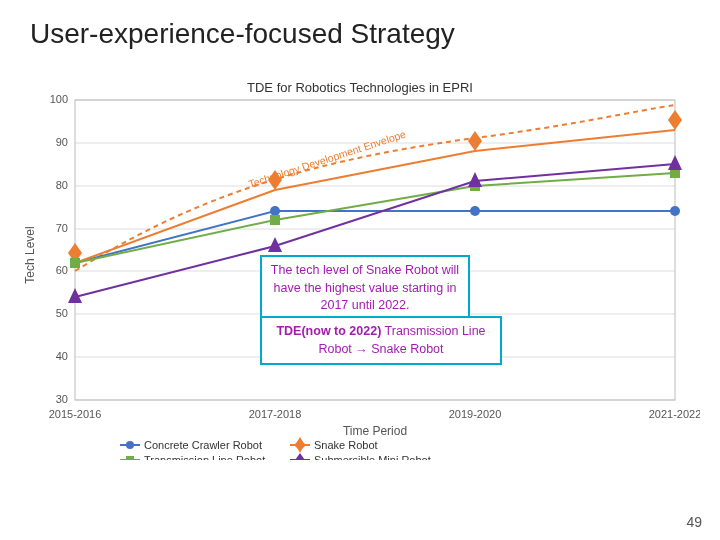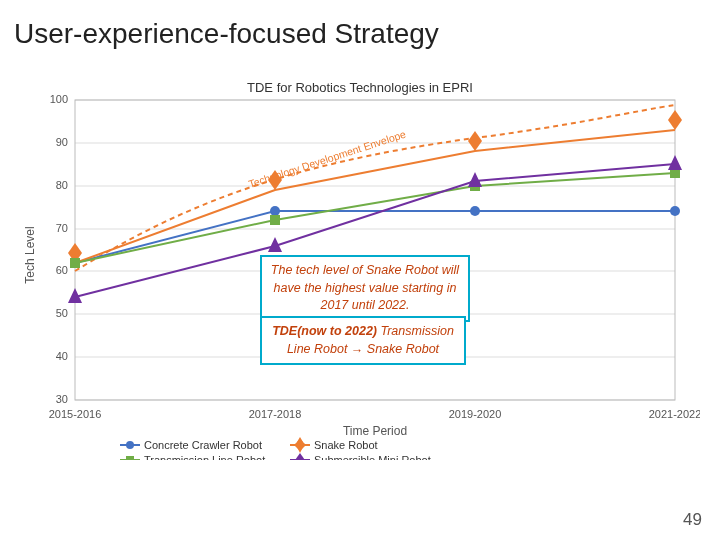--- a/index.html
+++ b/index.html
@@ -8,47 +8,46 @@
       height: 540px;
       background: #fff;
       font-family: Arial, sans-serif;
       position: relative;
       overflow: hidden;
     }
     #page-title {
       font-size: 28px;
       font-weight: normal;
       color: #222;
-      padding: 18px 30px 8px 14px;
+      padding: 18px 30px 8px 30px;
     }
     #chart-area {
       position: absolute;
       top: 70px;
       left: 20px;
       width: 680px;
       height: 390px;
       text-align: center;
     }
     #page-number {
       position: absolute;
       bottom: 10px;
       right: 18px;
-      font-size: 17px;
+      font-size: 14px;
       color: #555;
     }
     
     .tooltip-box {
       position: absolute;
       border: 2px solid #00aacc;
       background: #fff;
       padding: 5px 8px;
       font-size: 12.5px;
       line-height: 1.4;
-      color: #c2410c;
-      font-style: italic;
+      color: #a21caf;
     }
     .tooltip-box .bold { font-weight: bold; }
   </style>
 </head>
 <body>
 
 <div id="page-title">User-experience-focused Strategy</div>
 
 <div id="chart-area">
   <svg width="680" height="390">
@@ -141,18 +140,18 @@
     <polygon points="280,383 287,393 273,393" fill="#7030a0"></polygon>
     <text x="294" y="394" font-size="11" fill="#333" font-family="Arial">Submersible Mini Robot</text>
   </svg>
 
   
   <div class="tooltip-box" style="left:240px; top:185px; width:210px;">
     <span>The tech level of Snake Robot will have the highest value starting in 2017 until 2022.</span>
   </div>
 
   
-  <div class="tooltip-box" style="left:240px; top:246px; width:206px;">
+  <div class="tooltip-box" style="left:240px; top:246px; width:242px;">
     <span class="bold">TDE(now to 2022)</span><span> Transmission Line Robot → Snake Robot</span>
   </div>
 </div>
 
 <div id="page-number">49</div>
 
 </body></html>

